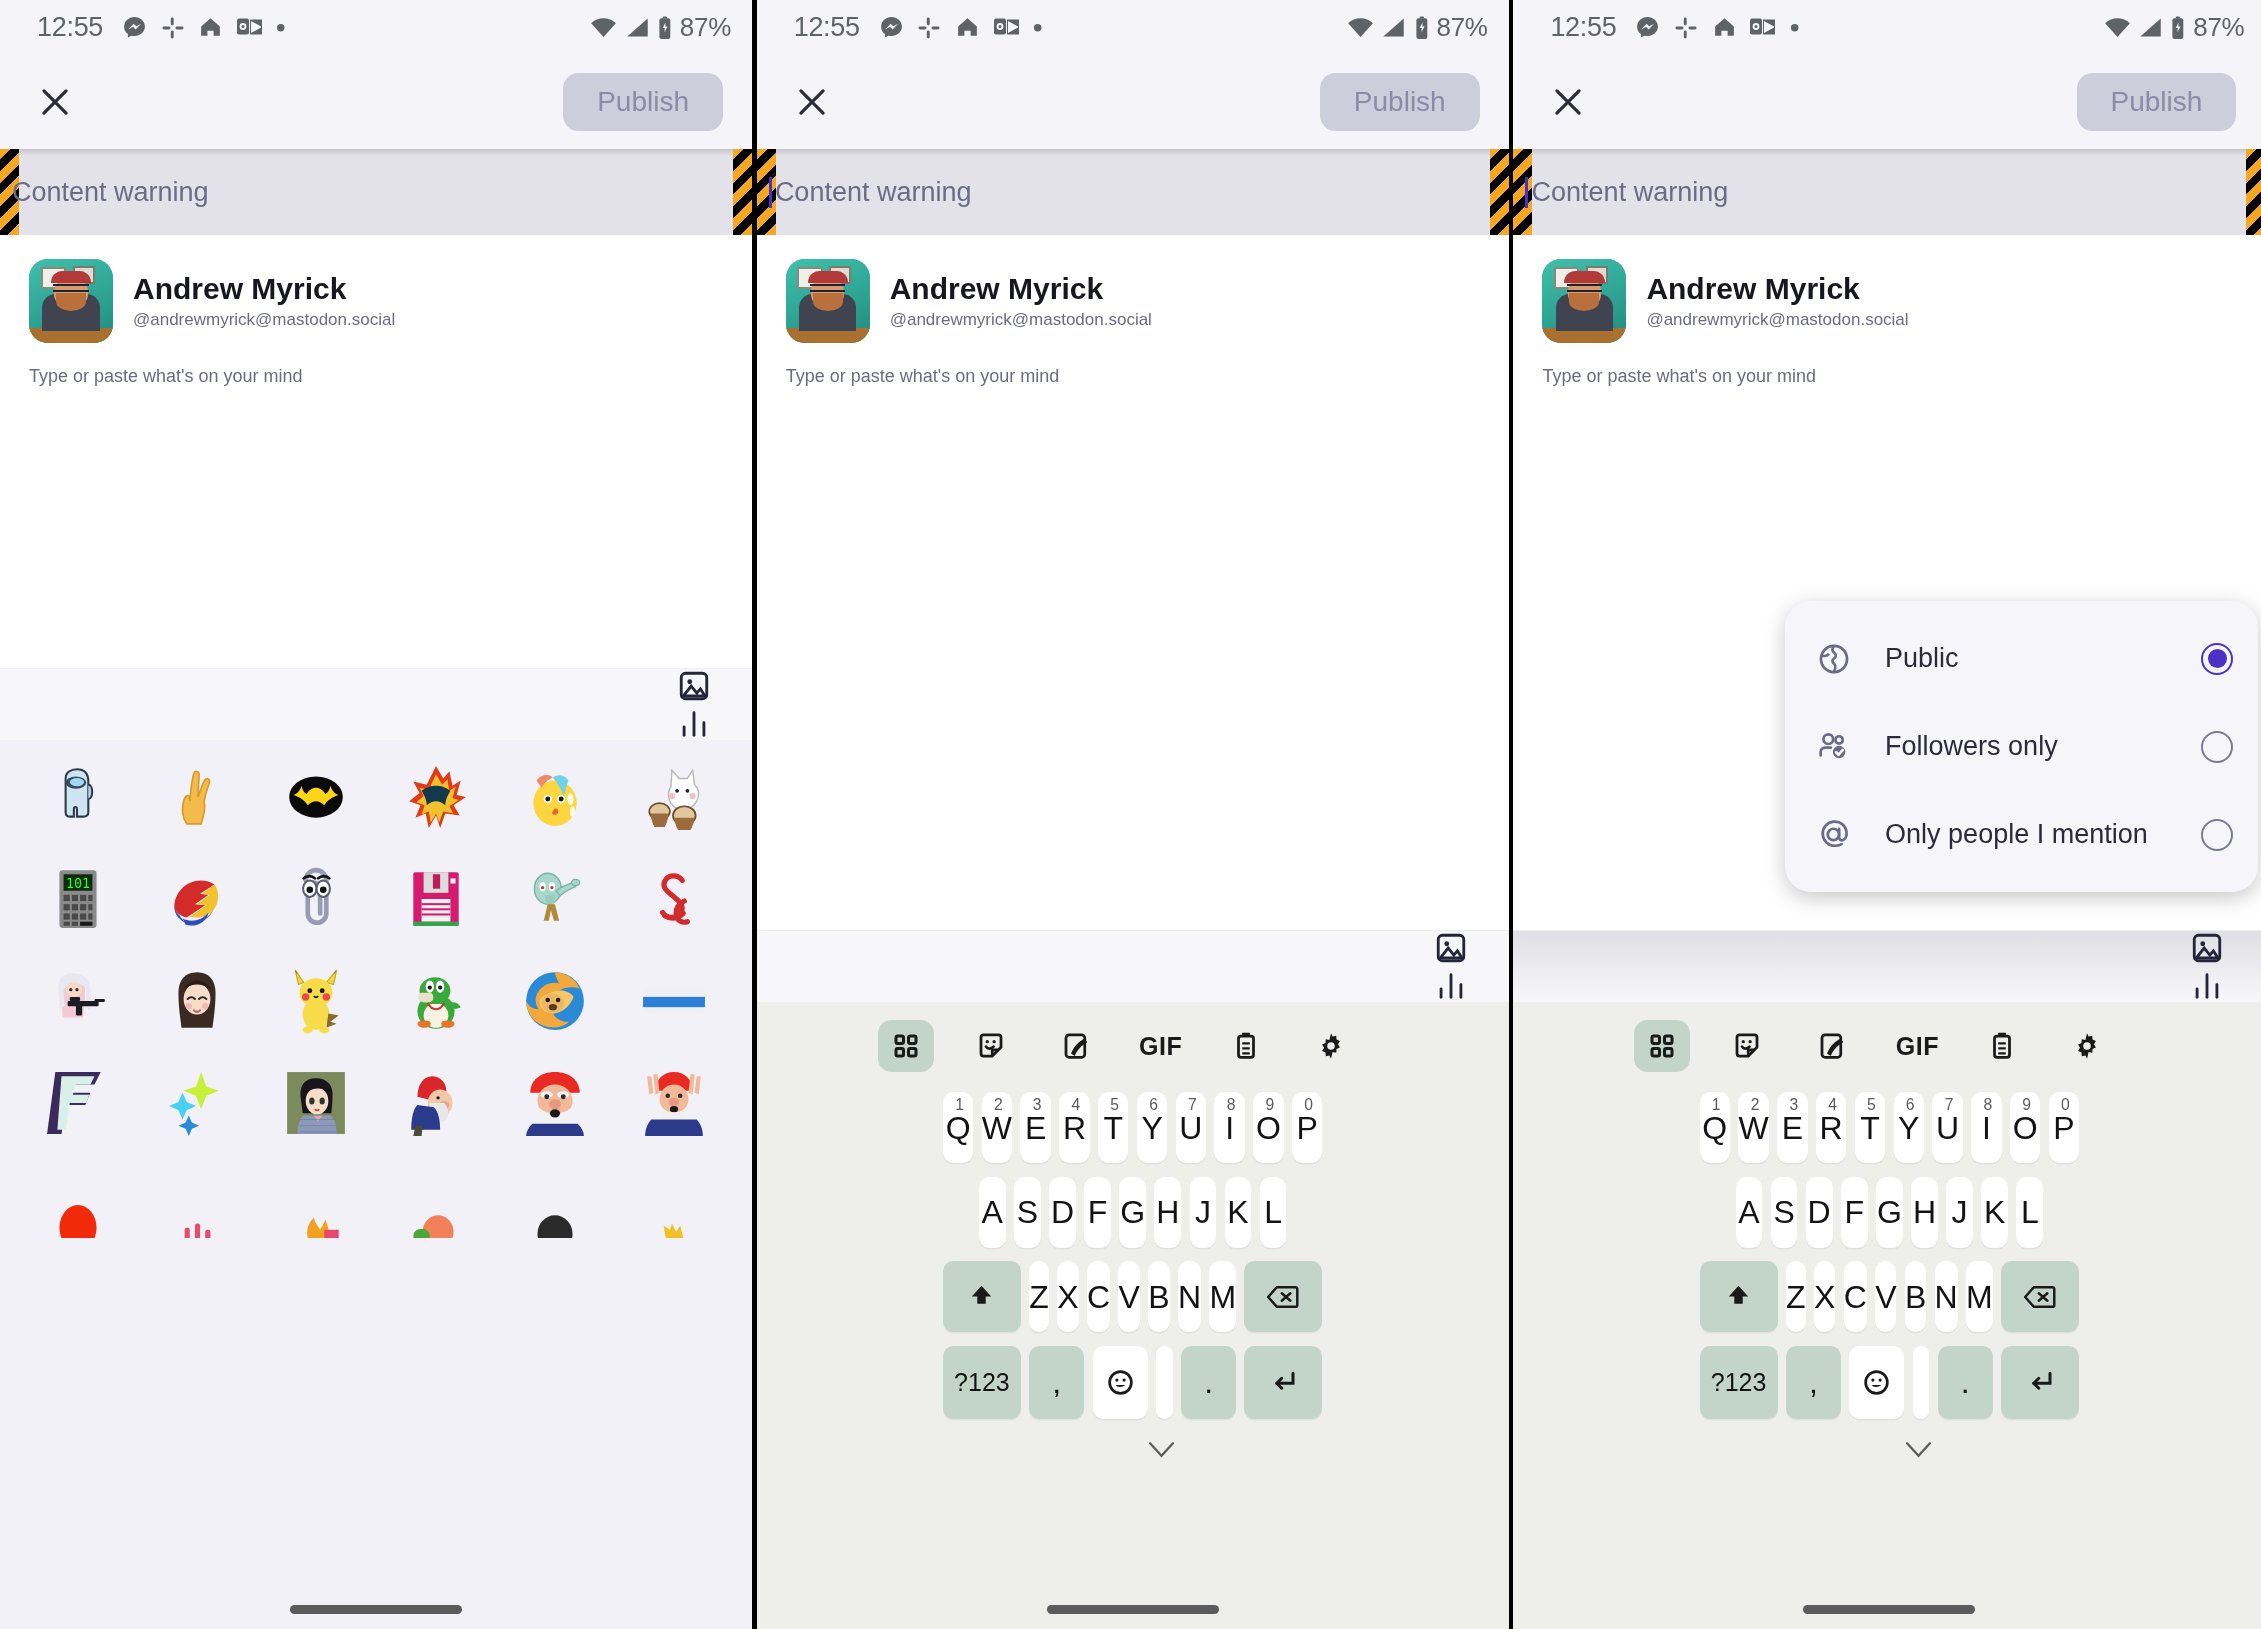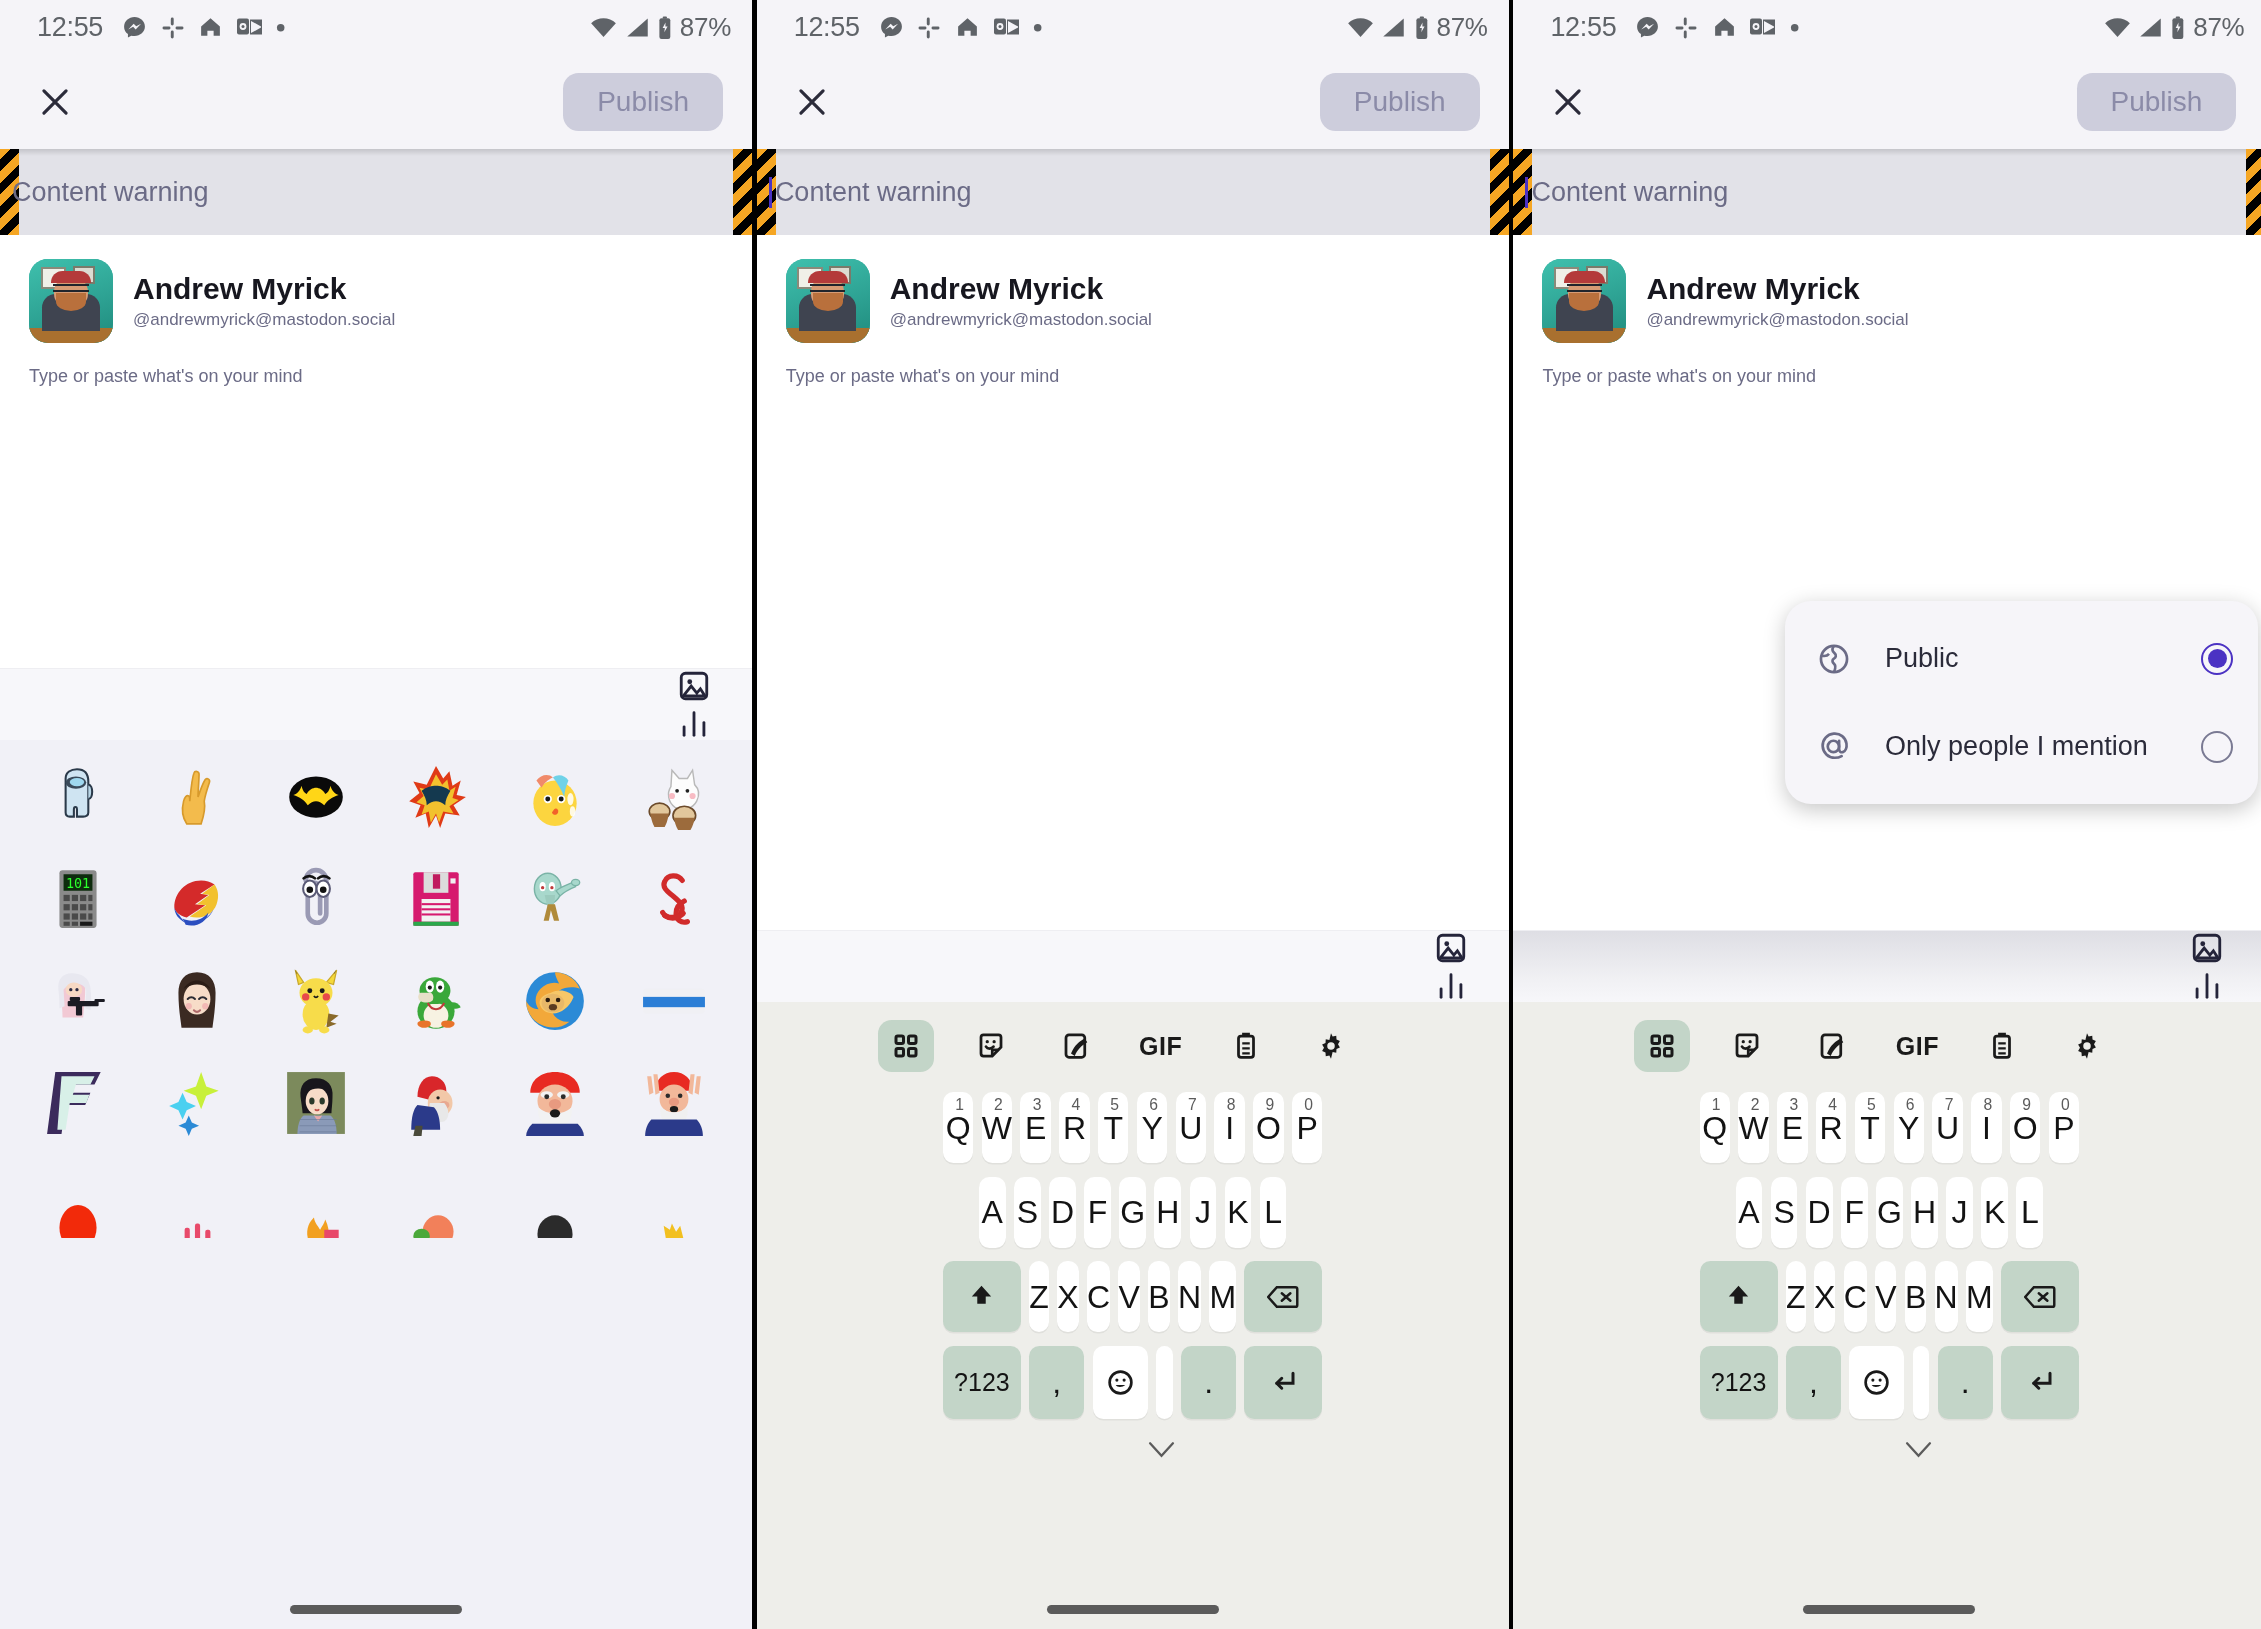--- a/index.html
+++ b/index.html
@@ -1345,20 +1345,33 @@
               <path d="M12 2.8c-2 2.5-1 4 .5 5.2 1.6 1.3.6 3-.6 3.8-1.3.8-1.3 2.5 0 3.5 1.3 1 1.4 3 .1 5.9" fill="none" stroke="#6b6b86" stroke-width="1.9"></path>
               <path d="M3.1 9.6c2.4.6 4.2.2 5.4-1.2" fill="none" stroke="#6b6b86" stroke-width="1.9"></path>
             </svg>
         </span>
         <span class="vis-label">Public</span>
         <span class="radio on"></span>
       </div>
       <div class="vis-item">
         <span class="ic">
           <svg width="34" height="34" viewBox="0 0 24 24">
+              <circle cx="8" cy="6.5" r="3.4" fill="none" stroke="#6b6b86" stroke-width="1.9"></circle>
+              <circle cx="15.6" cy="7" r="2.6" fill="none" stroke="#6b6b86" stroke-width="1.9"></circle>
+              <path d="M2.6 18v-2.6A3 3 0 015.6 12.4h4.2" fill="none" stroke="#6b6b86" stroke-width="1.9" stroke-linecap="round"></path>
+              <circle cx="15.6" cy="15.6" r="4.4" fill="#6b6b86"></circle>
+              <path d="M13.5 15.7l1.7 1.8 3-3.4" fill="none" stroke="#f6f5f9" stroke-width="1.9" stroke-linecap="round" stroke-linejoin="round"></path>
+            </svg>
+        </span>
+        <span class="vis-label">Followers only</span>
+        <span class="radio"></span>
+      </div>
+      <div class="vis-item">
+        <span class="ic">
+          <svg width="34" height="34" viewBox="0 0 24 24">
               <circle cx="11.6" cy="11.6" r="4" fill="none" stroke="#6b6b86" stroke-width="1.9"></circle>
               <path d="M15.6 7.6v5.6c0 2 1.2 2.8 2.6 2.4 2-.6 3-3.2 2.6-6-.6-4.4-4.4-7.4-9-7-4.6.4-8 4.2-7.8 8.8.2 4.6 4 8.2 8.6 8.2 1.8 0 3.4-.4 4.8-1.2" fill="none" stroke="#6b6b86" stroke-width="1.9" stroke-linecap="round"></path>
             </svg>
         </span>
         <span class="vis-label">Only people I mention</span>
         <span class="radio"></span>
       </div>
     </div>
 
     <div class="keyboard" style="flex:0 0 627px;">

